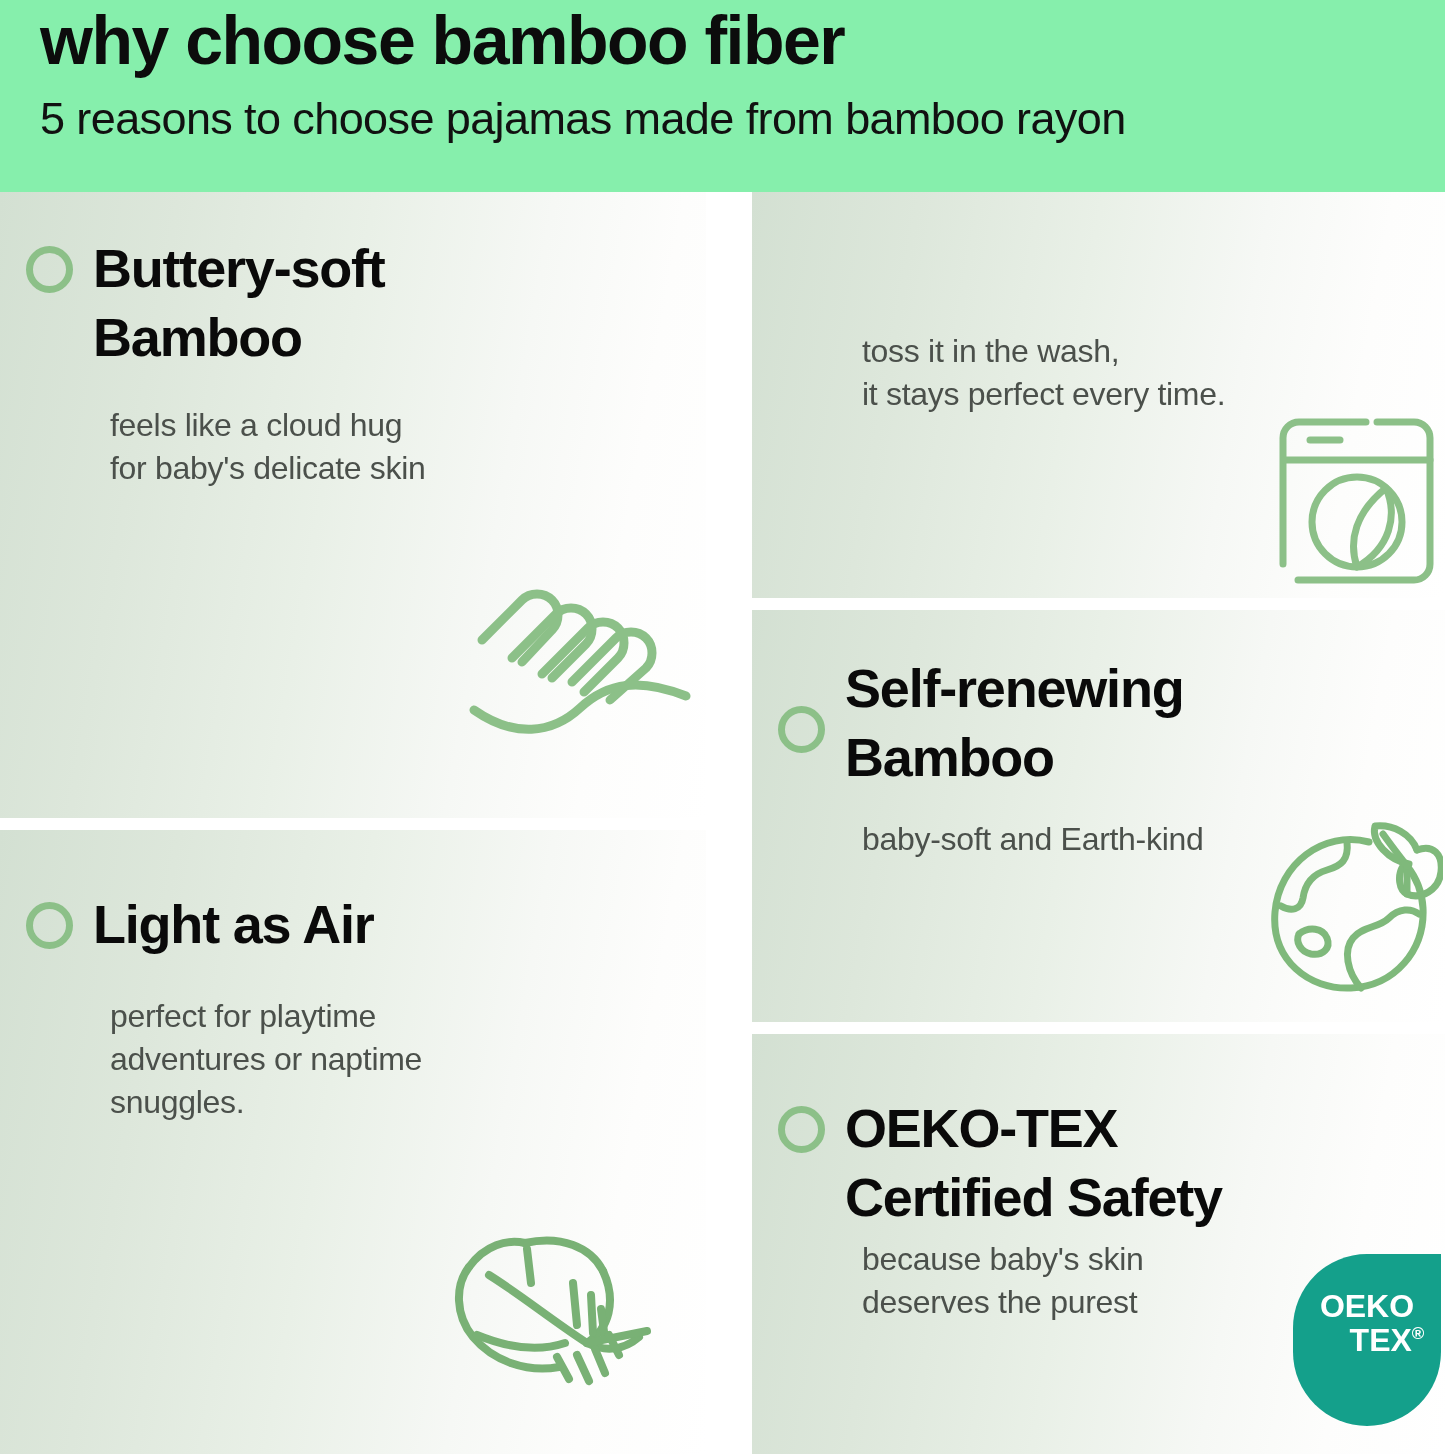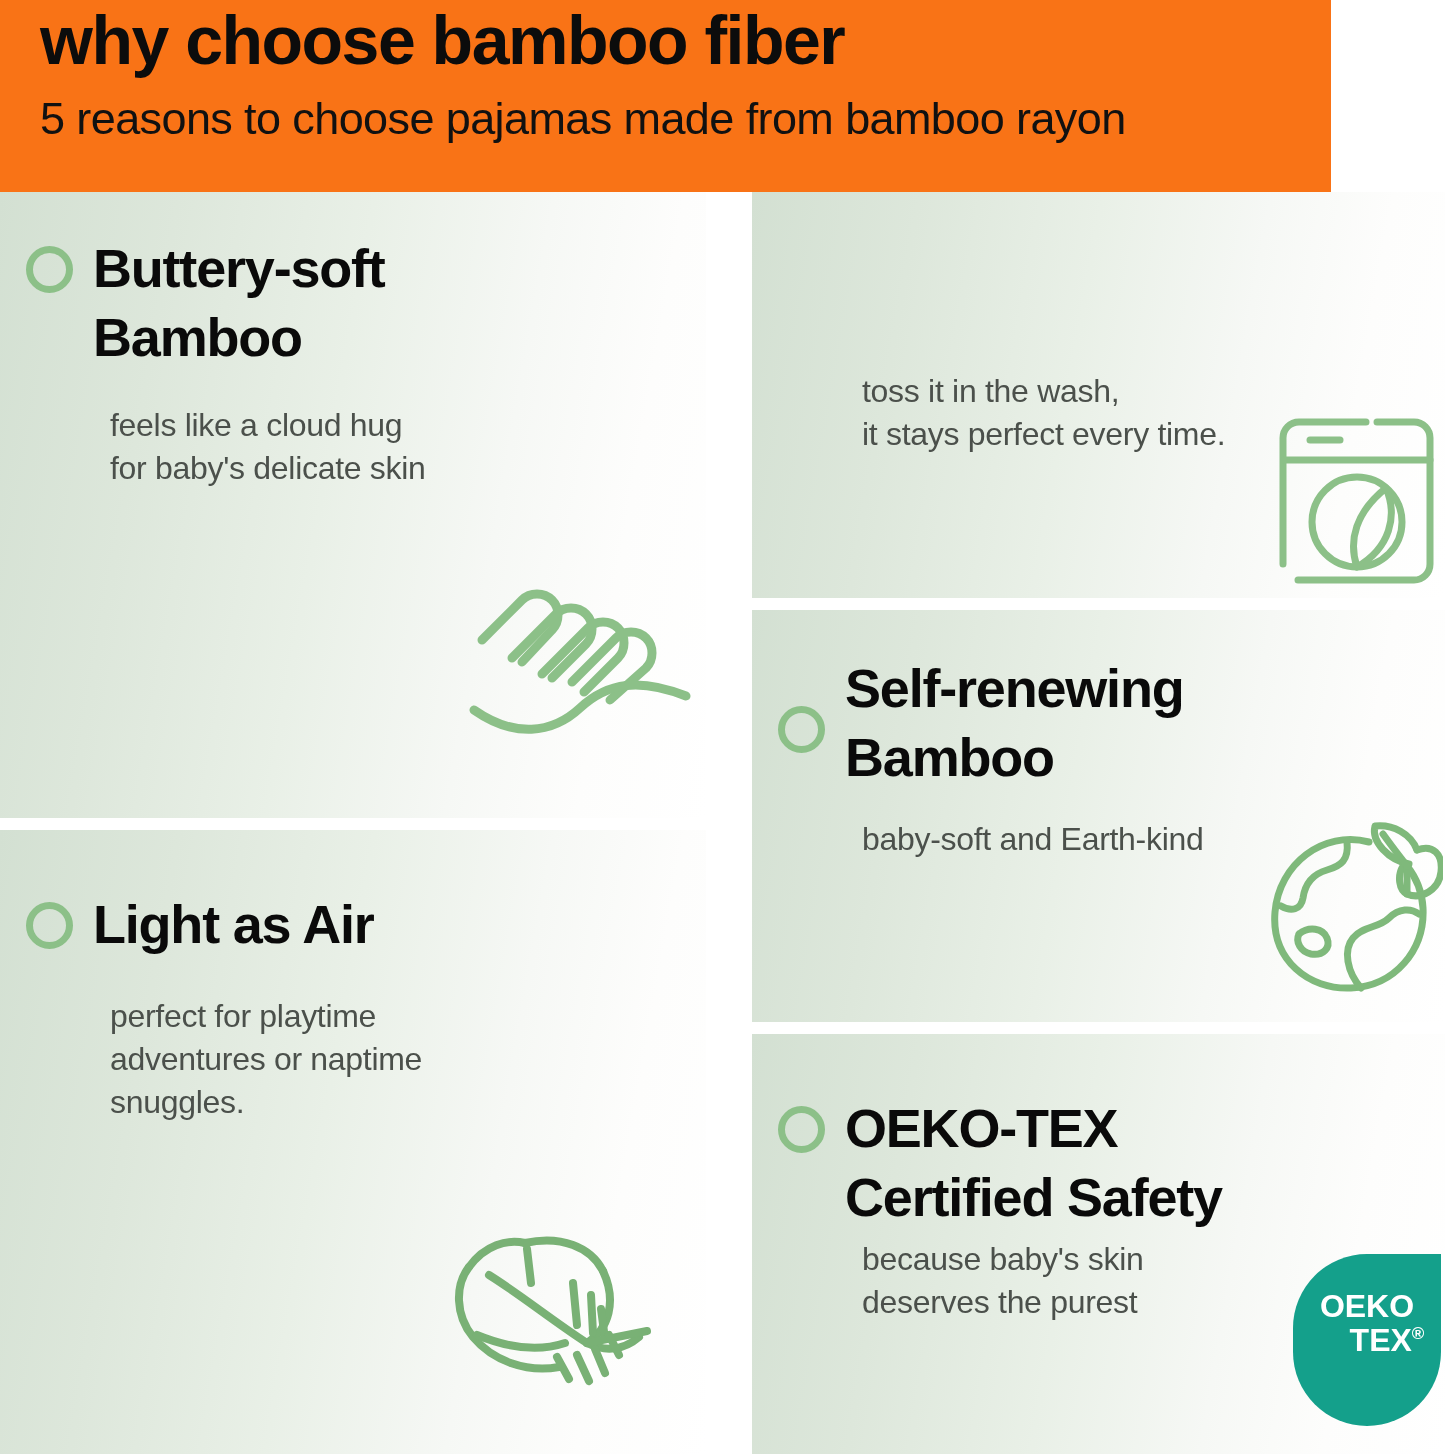--- a/index.html
+++ b/index.html
@@ -6,22 +6,22 @@
   body{
     width:1445px;height:1454px;
     background:#ffffff;
     font-family:"Liberation Sans", sans-serif;
     overflow:hidden;
     position:relative;
   }
 
   
   .header{
-    position:absolute;left:0;top:0;width:1331px;height:192px;
-    background:#f97316;
+    position:absolute;left:0;top:0;width:1445px;height:192px;
+    background:#86efac;
     box-sizing:border-box;
     padding-left:40px;
   }
   .header-title{
     font-size:68px;
     font-weight:bold;
     color:#0c0c0c;
     letter-spacing:-1.5px;
     line-height:1.0;
     margin:0;
@@ -106,21 +106,21 @@
   .card-oeko  .card-head{position:absolute;left:778px;top:60px;}
   .card-oeko  .card-body{position:absolute;left:862px;top:204px;}
 
   
   .card > .inner{position:absolute;left:0;top:0;width:100%;height:100%;}
   .card-soft  > .inner .card-head{left:26px;top:42px;}
   .card-soft  > .inner .card-body{left:110px;top:212px;}
   .card-light > .inner .card-head{left:26px;top:60px;}
   .card-light > .inner .card-body{left:110px;top:165px;}
   .card-mom   > .inner .card-head{left:26px;top:44px;}
-  .card-mom   > .inner .card-body{left:110px;top:138px;margin-top:40px;}
+  .card-mom   > .inner .card-body{left:110px;top:138px;}
   .card-self  > .inner .card-head{left:26px;top:44px;}
   .card-self  > .inner .card-body{left:110px;top:208px;}
   .card-oeko  > .inner .card-head{left:26px;top:60px;}
   .card-oeko  > .inner .card-body{left:110px;top:204px;}
 
   
   .deco{position:absolute;}
   .deco svg{display:block;}
 
   .deco-hand   { right:6px;  bottom:60px;  width:240px;height:180px; }

